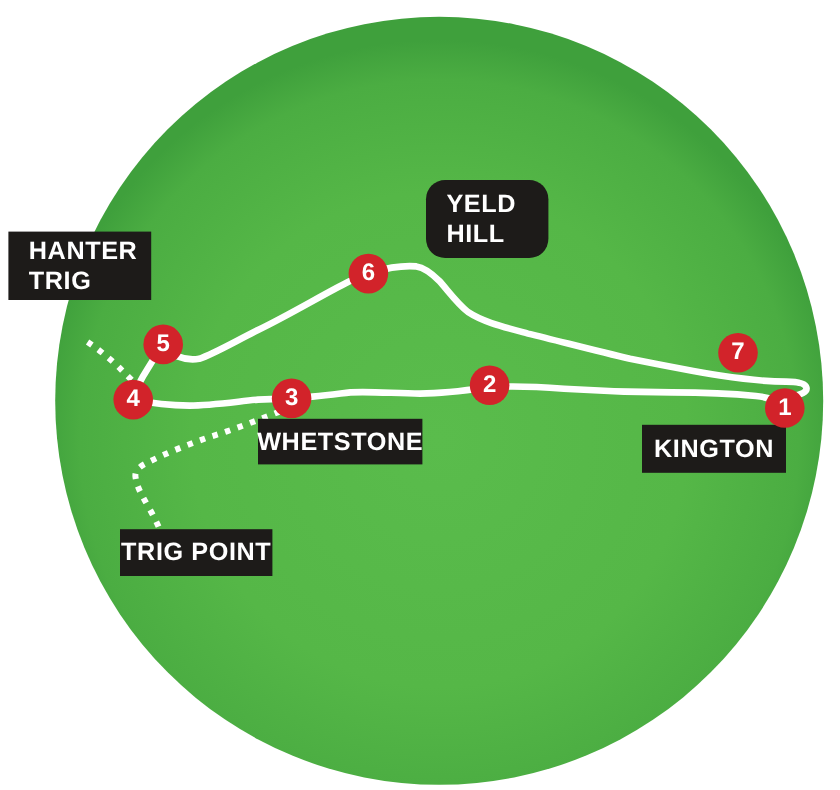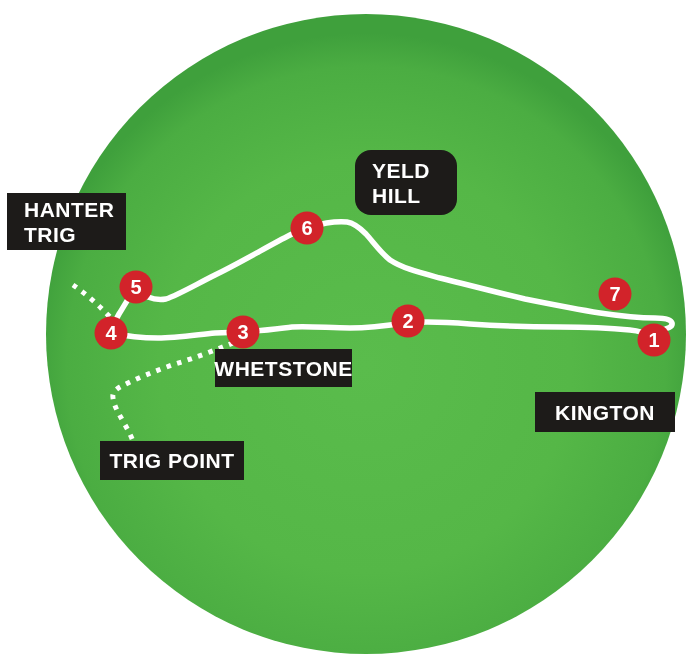--- a/index.html
+++ b/index.html
@@ -104,25 +104,25 @@
 
   <div class="place-label multi" style="left: 355px; top: 150px; width: 102px; height: 65px; border-radius: 16px;">
     <span>YELD</span>
     <span>HILL</span>
   </div>
 
   <div class="place-label single" style="left: 215px; top: 349px; width: 137px; height: 38px;">
     <span>WHETSTONE</span>
   </div>
 
-  <div class="place-label single" style="left: 100px; top: 441px; width: 144px; height: 39px;">
+  <div class="place-label single" style="left: 100px; top: 441px; width: 127px; height: 39px;">
     <span>TRIG POINT</span>
   </div>
 
-  <div class="place-label single" style="left: 535px; top: 392px; width: 140px; height: 40px;">
+  <div class="place-label single" style="left: 535px; top: 354px; width: 120px; height: 40px;">
     <span>KINGTON</span>
   </div>
 
   <div class="waypoint" style="left: 654px; top: 340px;">
     <span>1</span>
   </div>
   <div class="waypoint" style="left: 408px; top: 321px;">
     <span>2</span>
   </div>
   <div class="waypoint" style="left: 243px; top: 332px;">

